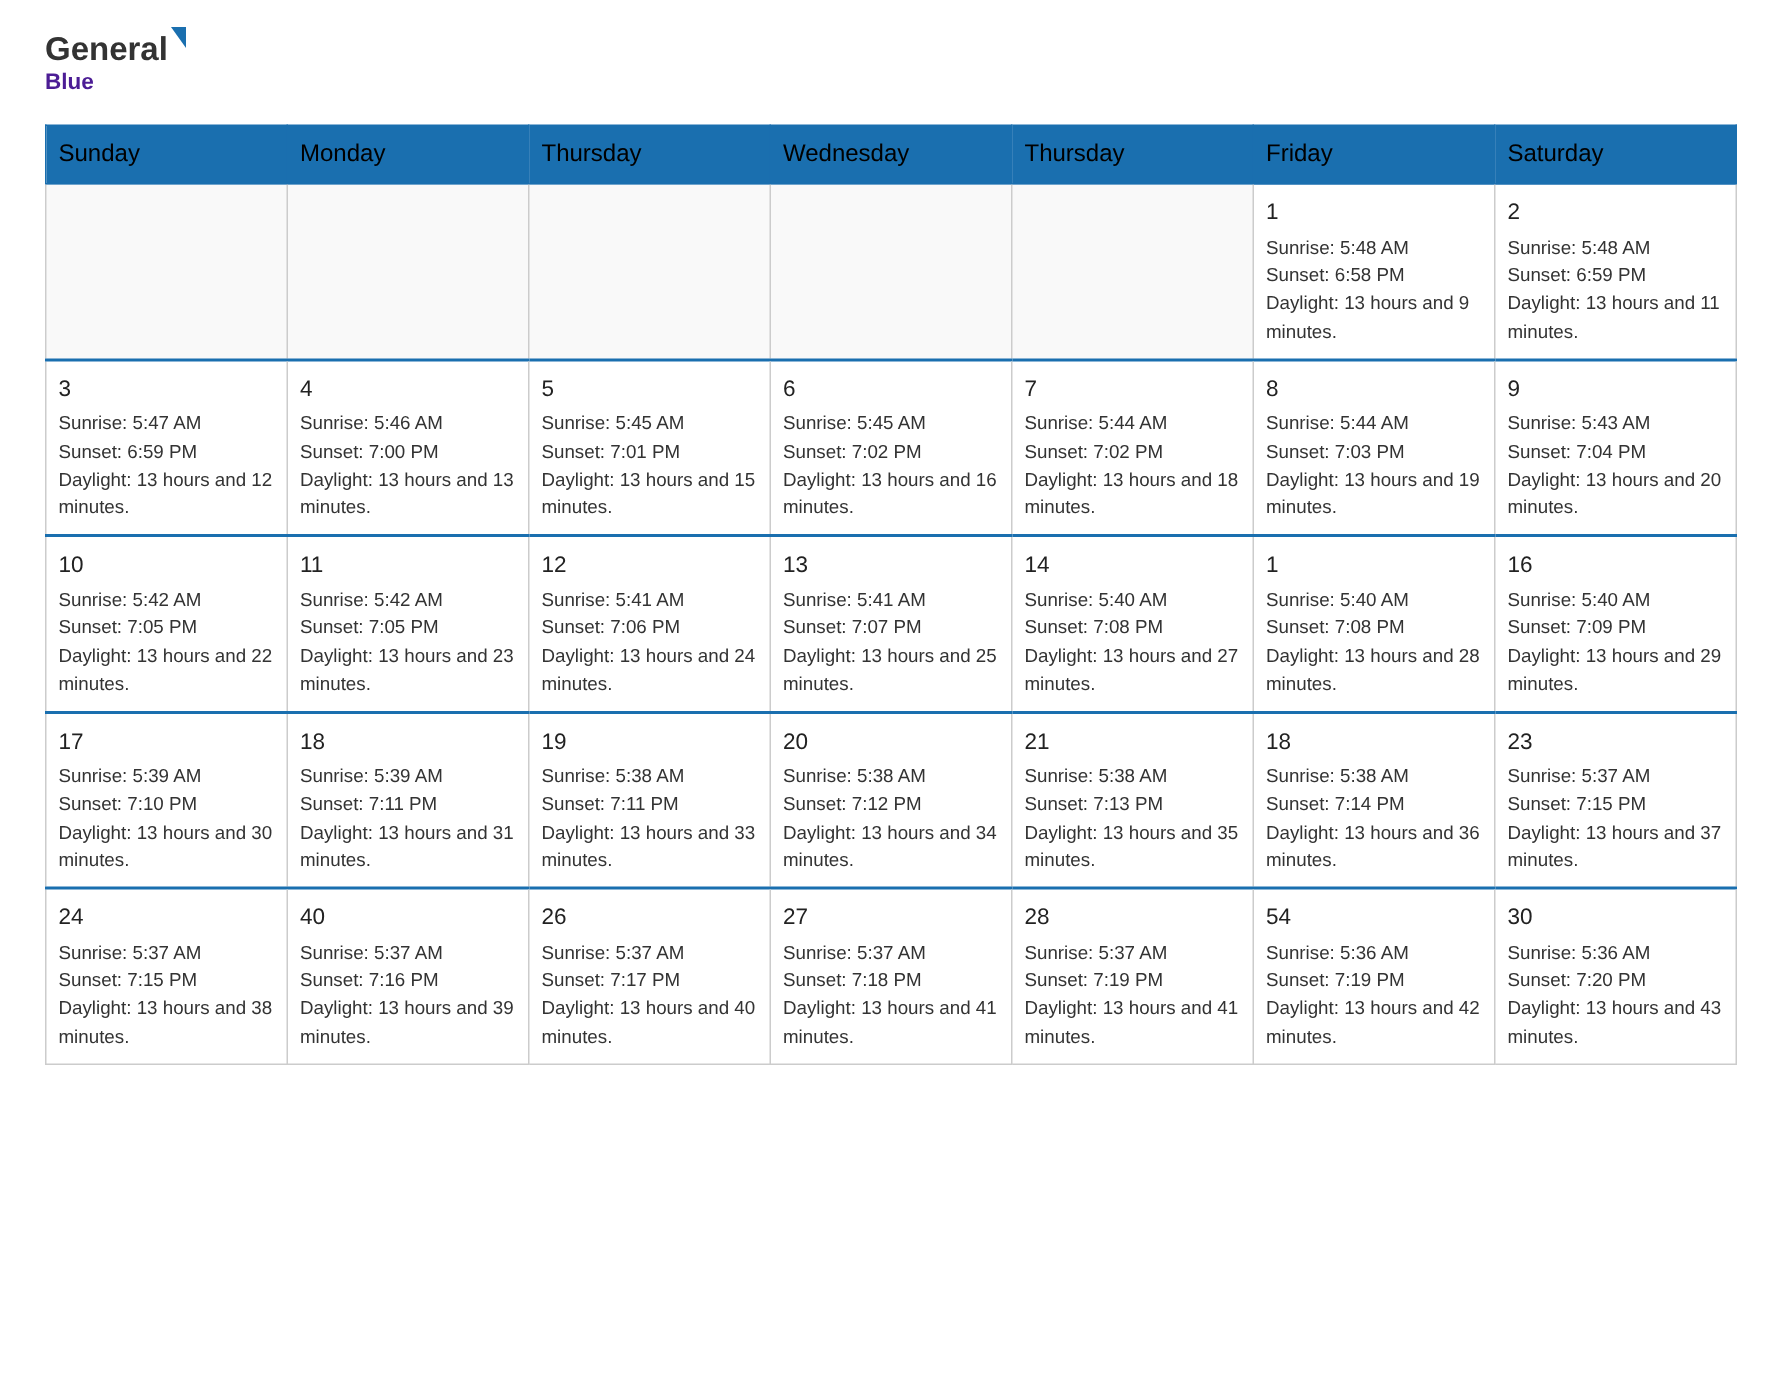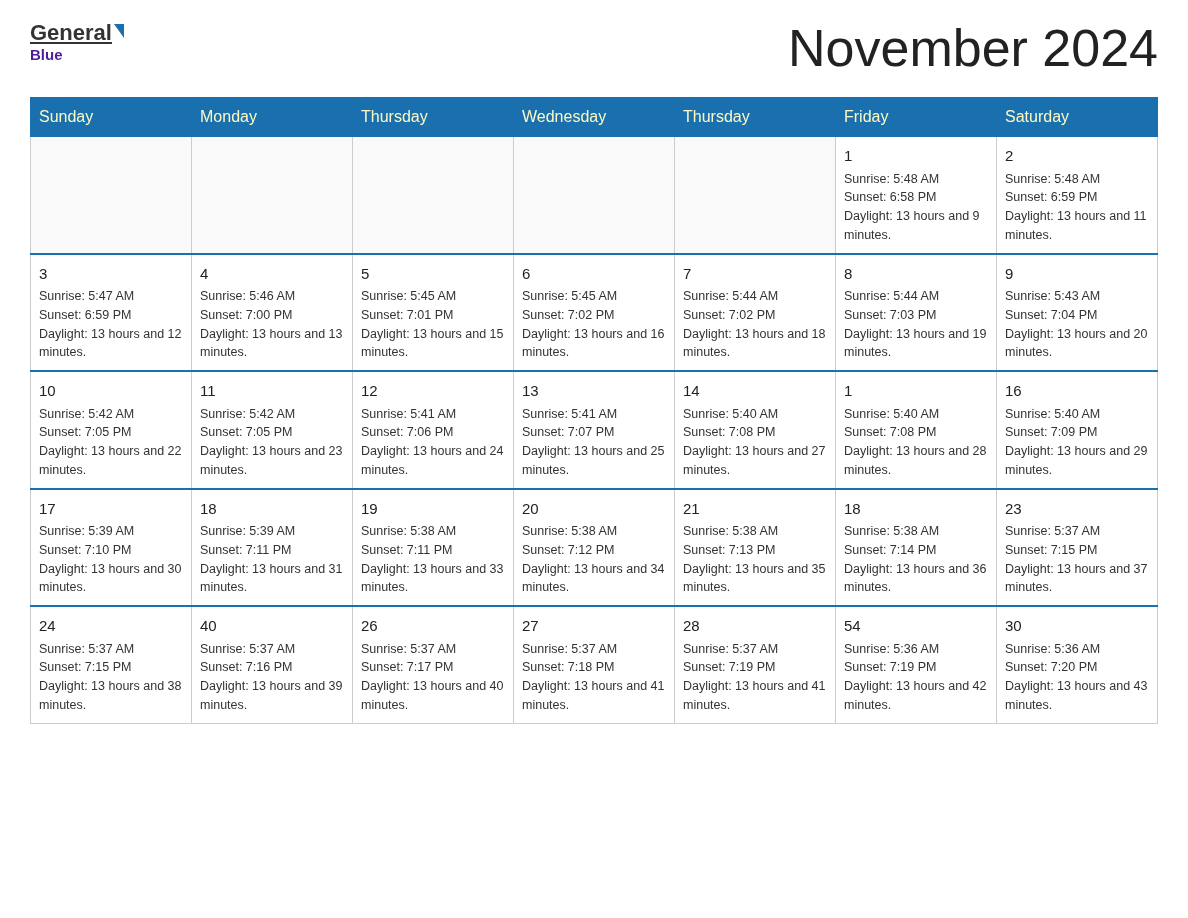--- a/index.html
+++ b/index.html
@@ -59,21 +59,21 @@
       color: #444;
       margin-top: 4px;
     }
     .calendar {
       width: 100%;
       border-collapse: collapse;
       border: 1px solid #aaa;
     }
     .calendar th {
       background-color: #1a6faf;
-      color: #fef9c3;
+      color: #000000;
       font-size: 16px;
       font-weight: normal;
       padding: 10px 8px;
       text-align: left;
       border: 1px solid #1a6faf;
     }
     .calendar td {
       vertical-align: top;
       padding: 8px 8px;
       border: 1px solid #ccc;
@@ -99,28 +99,27 @@
     }
     .empty-cell {
       background: #f9f9f9;
     }
   </style>
 </head>
 <body>
 
 <div class="header">
   <div class="logo">
-    <div style="display:flex;align-items:center;text-decoration:underline;">
+    <div style="display:flex;align-items:flex-start;">
       <span class="logo-general">General</span>
       <span class="logo-arrow"></span>
     </div>
     <span class="logo-blue">Blue</span>
   </div>
   <div class="title-section">
-    <div class="month-title">November 2024</div>
   </div>
 </div>
 
 <table class="calendar">
   <thead>
     <tr>
     <th>Sunday</th>
         <th>Monday</th>
         <th>Thursday</th>
         <th>Wednesday</th>

